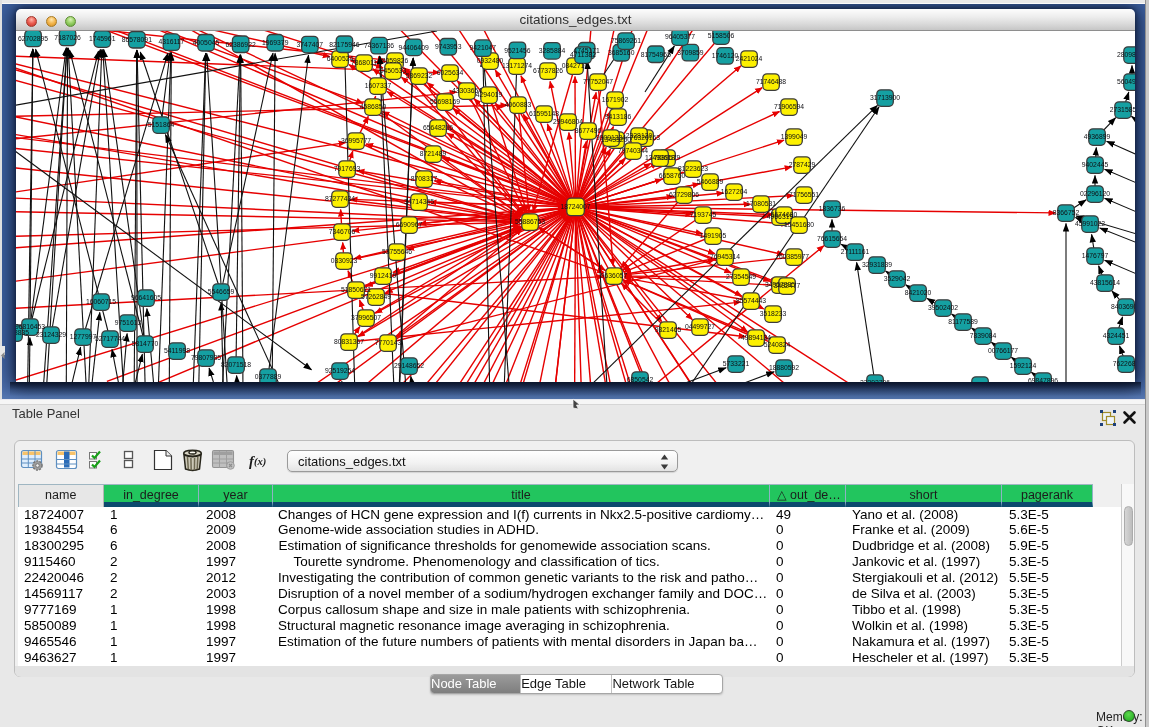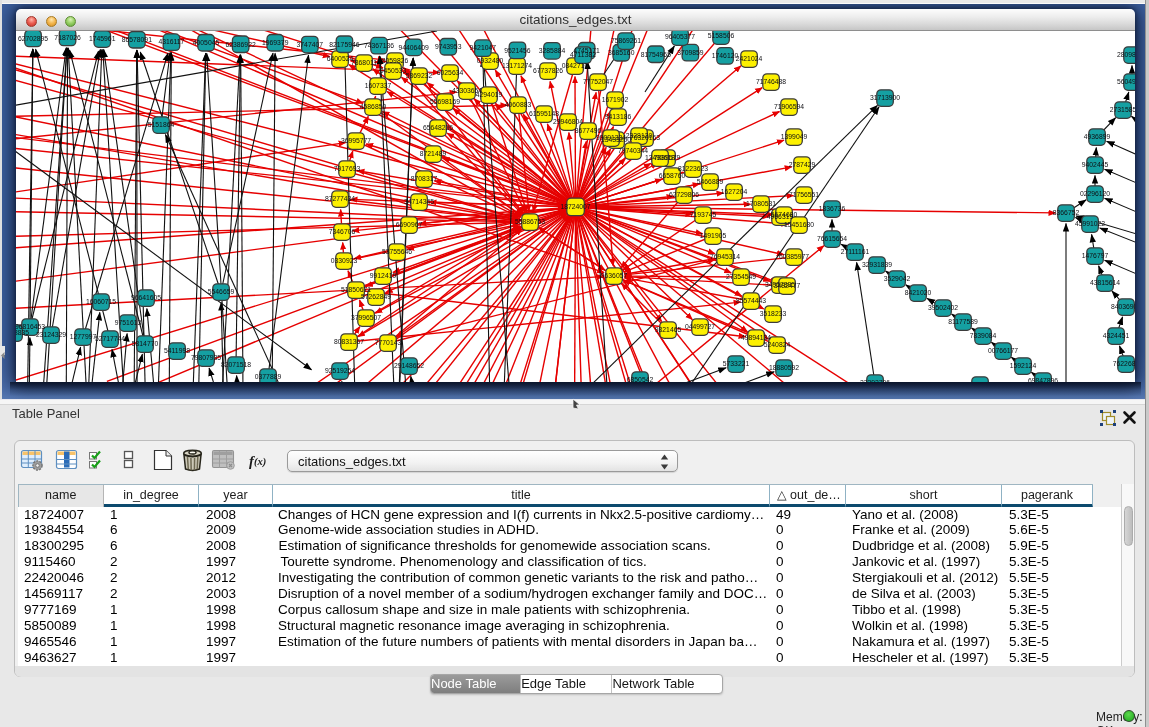--- a/index.html
+++ b/index.html
@@ -20,21 +20,21 @@
 .divider{position:absolute;left:0;top:399px;width:1149px;height:5.5px;background:#f6f6f6;border-top:1px solid #e8e8ef;border-bottom:1px solid #d6d6d6}
 .lhandle{position:absolute;left:0;top:346px;width:5px;height:9px;background:#e8e8e8}
 .panel-hdr{position:absolute;left:12px;top:406px;font-size:13px;color:#333}
 .pbox{position:absolute;left:14px;top:440px;width:1121px;height:237px;background:#f0f0f0;
  border:1px solid #bdbdbd;border-radius:6px}
 .dd{position:absolute;left:287px;top:450px;width:391px;height:22px;border:1px solid #9a9a9a;border-radius:5px;
  background:linear-gradient(#ffffff,#f2f2f2 60%,#e3e3e3);box-shadow:0 1px 1px rgba(0,0,0,.12)}
 .dd span{position:absolute;left:10px;top:3px;font-size:13px;color:#111}
 .thead{position:absolute;left:17.5px;top:484px;height:22.5px;display:flex;font-size:12.5px;color:#1c1c1c;
  border-top:1px solid #9fb6c2;border-left:1px solid #9fb6c2}
-.thead div{background:#ffffff;border-right:1px solid #8fb2c4;border-bottom:4px solid #0c4a6e;
+.thead div{background:#22c55e;border-right:1px solid #8fb2c4;border-bottom:6px solid #0c4a6e;
  text-align:center;line-height:21px;height:22.5px}
 .thead .g{background:#e7e7e7;border-right:1px solid #b5b5b5;border-bottom:1px solid #9c9c9c}
 .tbody{position:absolute;left:17.5px;top:506.5px;width:1103px;height:159.5px;background:#fff;overflow:hidden;
  font-size:13.5px;color:#000}
 .row{position:relative;height:15.95px}
 .row span{position:absolute;top:0;line-height:16.2px;white-space:nowrap}
 .sbar{position:absolute;left:1120.5px;top:484px;width:13.5px;height:182px;background:#f8f8f8;border-left:1px solid #ccc}
 .sthumb{position:absolute;left:2px;top:22px;width:9px;height:40px;border-radius:4.5px;
  background:linear-gradient(90deg,#d6d6d6,#bdbdbd);border:1px solid #ababab}
 .boxfoot{position:absolute;left:15px;top:666px;width:1119px;height:10.5px;background:#e3e3e3;border-radius:0 0 6px 6px}
@@ -790,21 +790,21 @@
       <span style="left:188.5px">2008</span>
       <span style="left:261px">Estimation of significance thresholds for genomewide association scans.</span>
       <span style="left:758.5px">0</span>
       <span style="left:834.5px">Dudbridge et al. (2008)</span>
       <span style="left:991.5px">5.9E-5</span>
     </div>
     <div class="row">
       <span style="left:6.5px">9115460</span>
       <span style="left:92.5px">2</span>
       <span style="left:188.5px">1997</span>
-      <span style="left:263px">Tourette syndrome. Phenomenology and classification of tics.</span>
+      <span style="left:276px">Tourette syndrome. Phenomenology and classification of tics.</span>
       <span style="left:758.5px">0</span>
       <span style="left:834.5px">Jankovic et al. (1997)</span>
       <span style="left:991.5px">5.3E-5</span>
     </div>
     <div class="row">
       <span style="left:6.5px">22420046</span>
       <span style="left:92.5px">2</span>
       <span style="left:188.5px">2012</span>
       <span style="left:260.5px">Investigating the contribution of common genetic variants to the risk and patho…</span>
       <span style="left:758.5px">0</span>

